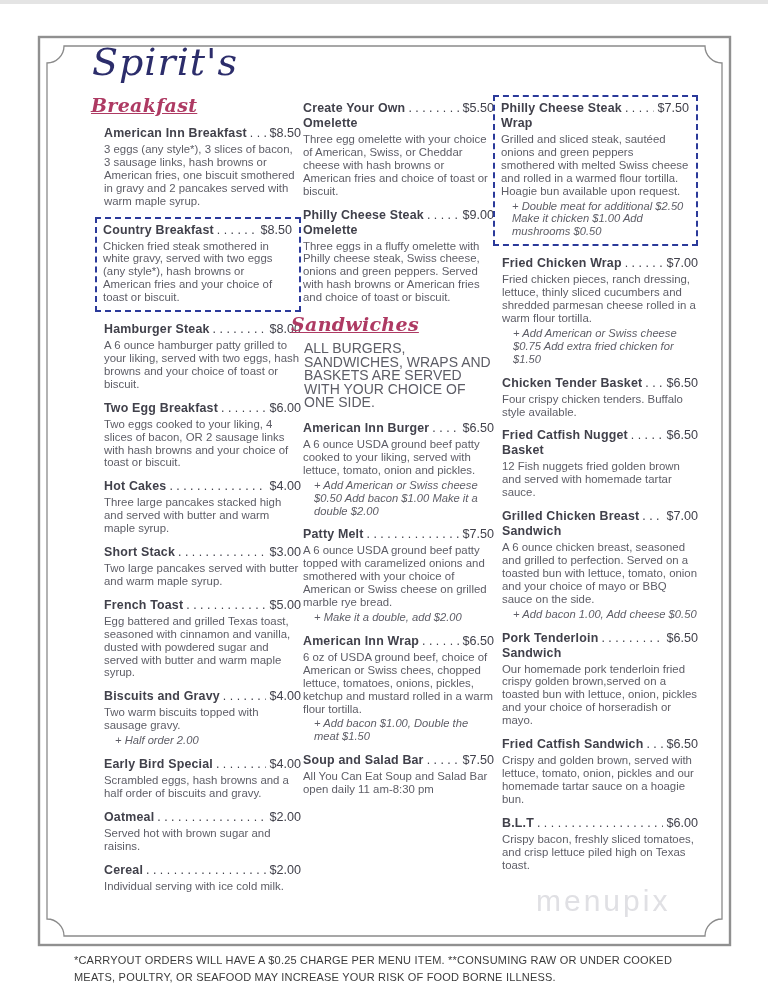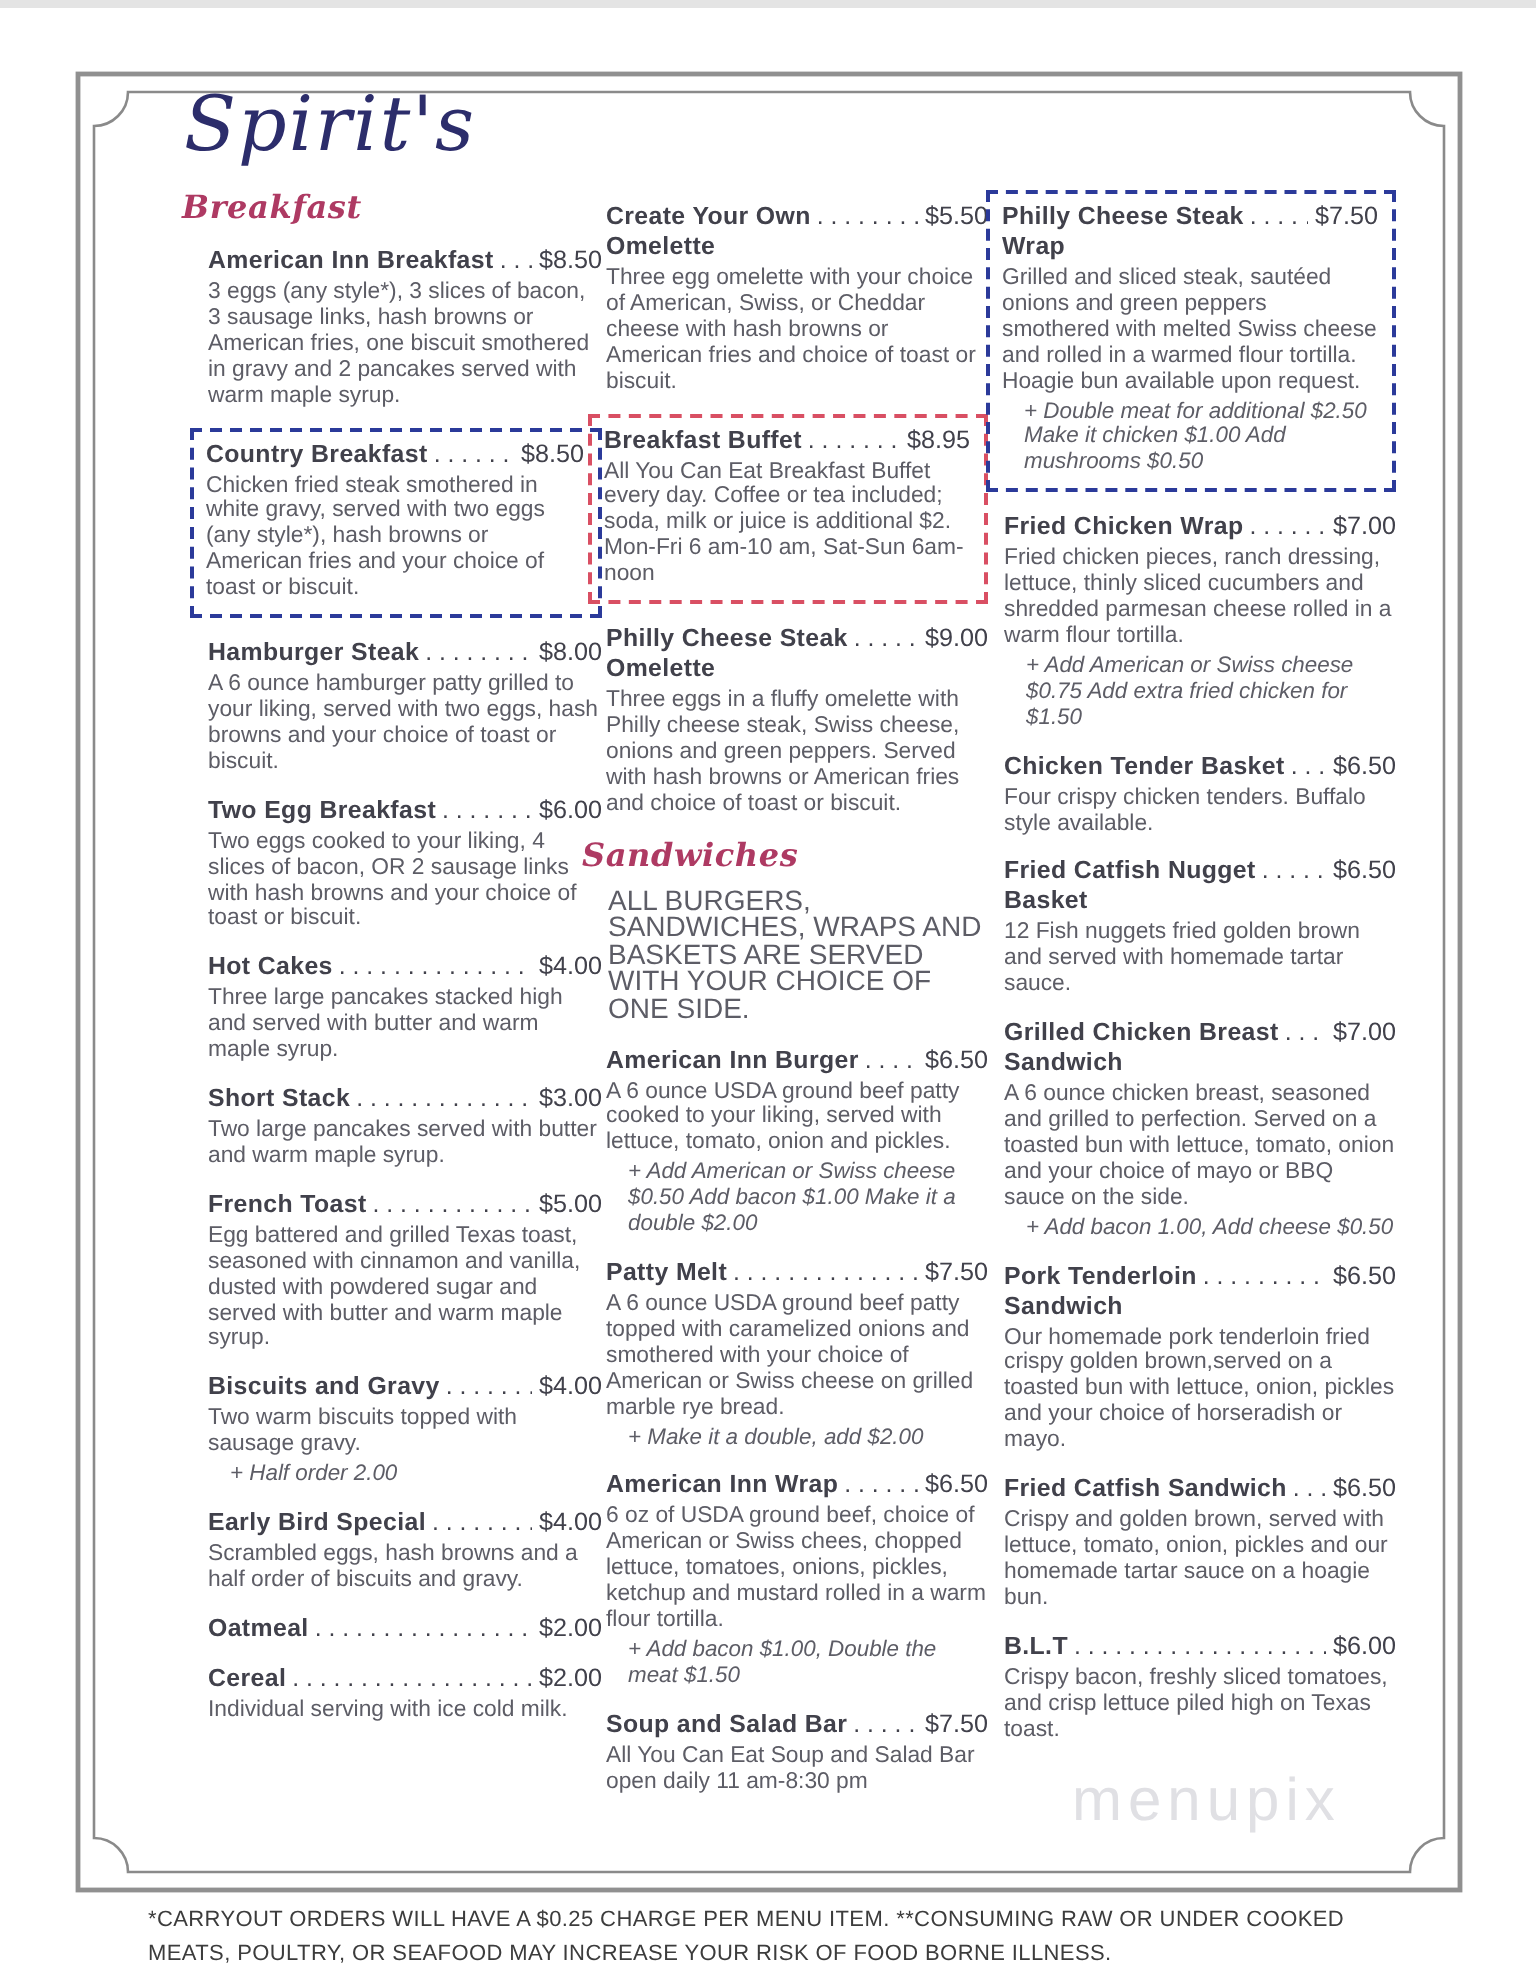--- a/index.html
+++ b/index.html
@@ -12,21 +12,21 @@
         font-family:"Liberation Sans","DejaVu Sans",sans-serif;color:var(--name-ink);padding-left:36px;}
   .scan-edge{position:absolute;top:0;left:0;width:768px;height:4px;background:#e4e4e4;}
   .frame{position:absolute;top:0;left:0;}
   .title{position:absolute;left:92px;top:40px;font-family:"DejaVu Serif","Liberation Serif",serif;
          font-style:italic;font-size:38px;color:var(--script-blue);letter-spacing:1px;}
   .col{position:absolute;}
   .col1{left:91px;top:94px;width:210px;padding-left:13px;}
   .col2{left:291px;top:100px;width:203px;padding-left:12px;}
   .col3{left:490px;top:92px;width:208px;padding-left:12px;}
   .section-header{font-family:"DejaVu Serif","Liberation Serif",serif;font-style:italic;font-weight:bold;
-                  font-size:16px;color:var(--section-pink);margin:0 0 9px -13px;letter-spacing:.3px;}
+                  font-size:19px;color:var(--section-pink);margin:0 0 9px -13px;letter-spacing:.3px;text-decoration:underline;}
   .col2 .section-header{margin:4px 0 7px -12px;}
   .intro{font-size:14px;line-height:13.6px;color:var(--desc-ink);margin:0 0 10px 1px;}
   .item{margin-bottom:9px;}
   .item-top{display:flex;align-items:baseline;}
   .item-name{font-weight:bold;font-size:12.4px;line-height:16px;color:var(--name-ink);white-space:nowrap;letter-spacing:.2px;}
   .leader{flex:1;overflow:hidden;white-space:nowrap;margin:0 3px;color:var(--name-ink);font-size:12.4px;}
   .leader::before{content:". . . . . . . . . . . . . . . . . . . . . . . . . . . . . . . . . . . . . . .";}
   .item-price{font-size:12.6px;color:var(--name-ink);white-space:nowrap;}
   .item-name2{font-weight:bold;font-size:12.4px;line-height:15px;color:var(--name-ink);letter-spacing:.2px;}
   .item-desc{font-size:11.4px;line-height:12.9px;color:var(--desc-ink);margin-top:2px;}
@@ -143,20 +143,21 @@
     <div class="item-desc">Scrambled eggs, hash browns and a half order of biscuits and gravy.</div>
 
   </div>
       <div class="item">
     <div class="item-top">
       <span class="item-name">Oatmeal</span>
       <span class="leader"></span>
       <span class="item-price">$2.00</span>
     </div>
 
+    <div class="item-desc">Served hot with brown sugar and raisins.</div>
 
   </div>
       <div class="item">
     <div class="item-top">
       <span class="item-name">Cereal</span>
       <span class="leader"></span>
       <span class="item-price">$2.00</span>
     </div>
 
     <div class="item-desc">Individual serving with ice cold milk.</div>
@@ -165,30 +166,20 @@
     </div>
   <div class="col col2">
       <div class="item">
     <div class="item-top">
       <span class="item-name">Create Your Own</span>
       <span class="leader"></span>
       <span class="item-price">$5.50</span>
     </div>
     <div class="item-name2">Omelette</div>
     <div class="item-desc">Three egg omelette with your choice of American, Swiss, or Cheddar cheese with hash browns or American fries and choice of toast or biscuit.</div>
-  </div>
-      <div class="item box box-red">
-    <div class="item-top">
-      <span class="item-name">Breakfast Buffet</span>
-      <span class="leader"></span>
-      <span class="item-price">$8.95</span>
-    </div>
-
-    <div class="item-desc">All You Can Eat Breakfast Buffet every day.  Coffee or tea included; soda, milk or juice is additional $2. Mon-Fri 6 am-10 am, Sat-Sun 6am-noon</div>
-
   </div>
       <div class="item">
     <div class="item-top">
       <span class="item-name">Philly Cheese Steak</span>
       <span class="leader"></span>
       <span class="item-price">$9.00</span>
     </div>
     <div class="item-name2">Omelette</div>
     <div class="item-desc">Three eggs in a fluffy omelette with Philly cheese steak, Swiss cheese, onions and green peppers. Served with hash browns or American fries and choice of toast or biscuit.</div>
 

